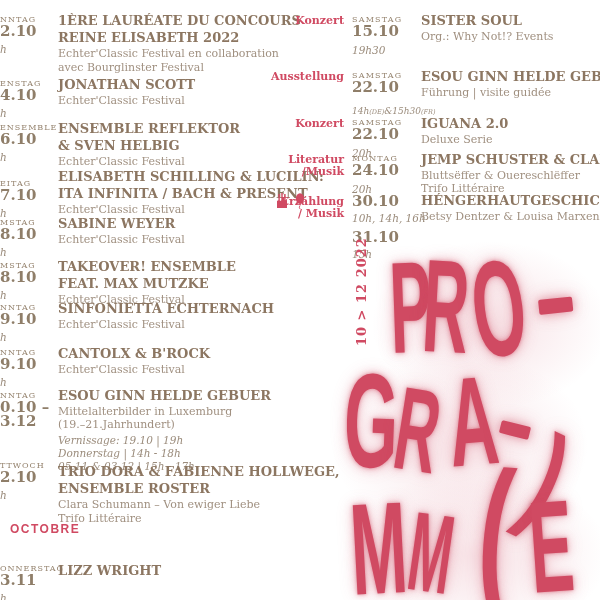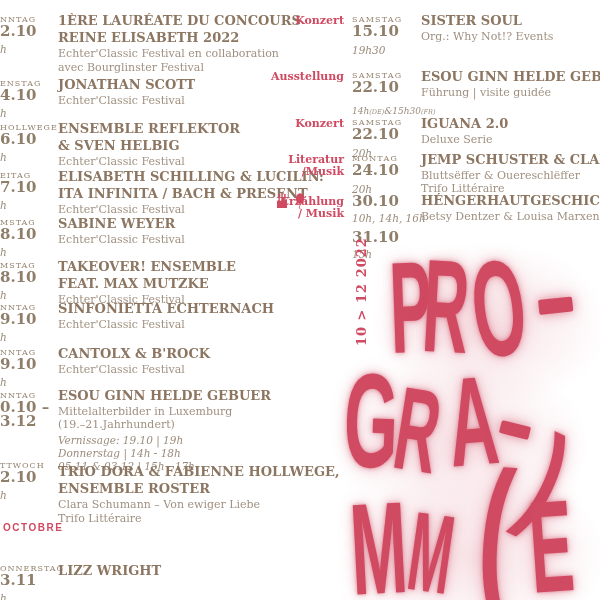--- a/index.html
+++ b/index.html
@@ -27,21 +27,21 @@
   .t-sub{font-size:11px;line-height:13.5px;color:var(--brown-soft);white-space:nowrap;}
   .t-det{font-size:10.5px;line-height:13px;font-style:italic;color:var(--brown-time);white-space:nowrap;}
   
   .cat{left:230px;width:114px;text-align:right;font-size:11px;font-weight:bold;line-height:11.5px;color:var(--pink);white-space:nowrap;}
   .sch{left:352px;width:70px;}
   .sch .g-day{letter-spacing:1.2px;}
   .t-time-sm{font-size:6.5px;}
   
   .evr{left:421px;width:179px;overflow:visible;}
   
-  .divider{left:3px;top:522px;font-family:"Liberation Sans",sans-serif;font-weight:bold;font-size:10px;letter-spacing:1.5px;color:var(--pink);}
+  .divider{left:10px;top:522px;font-family:"Liberation Sans",sans-serif;font-weight:bold;font-size:12px;letter-spacing:1.5px;color:var(--pink);}
   
   .pl{
     position:absolute;font-family:"Liberation Sans",sans-serif;font-weight:bold;line-height:.8;
     color:var(--pink);transform-origin:left top;
     text-shadow:0 0 5px rgba(208,74,98,.55),0 0 12px rgba(208,74,98,.35),0 0 24px rgba(208,74,98,.22);
   }
   .pdash{position:absolute;background:var(--pink);border-radius:2px;transform-origin:left top;
     box-shadow:0 0 8px rgba(208,74,98,.5),0 0 18px rgba(208,74,98,.3);}
   .spray{position:absolute;border-radius:50%;pointer-events:none;}
   .season{
@@ -57,25 +57,25 @@
   <div class="g-day">NNTAG</div>
   <div class="g-date">2.10</div>
   <div class="g-time" style="margin-top:5px">h</div>
 </div>
 <div class="abs" style="left:0;top:79px">
   <div class="g-day">ENSTAG</div>
   <div class="g-date">4.10</div>
   <div class="g-time" style="margin-top:5px">h</div>
 </div>
 <div class="abs" style="left:0;top:123px">
-  <div class="g-day">HOLLWEGE</div>
+  <div class="g-day">ENSEMBLE</div>
   <div class="g-date">6.10</div>
   <div class="g-time" style="margin-top:5px">h</div>
 </div>
-<div class="abs" style="left:0;top:171px">
+<div class="abs" style="left:0;top:179px">
   <div class="g-day">EITAG</div>
   <div class="g-date">7.10</div>
   <div class="g-time" style="margin-top:5px">h</div>
 </div>
 <div class="abs" style="left:0;top:218px">
   <div class="g-day">MSTAG</div>
   <div class="g-date">8.10</div>
   <div class="g-time" style="margin-top:5px">h</div>
 </div>
 <div class="abs" style="left:0;top:261px">

